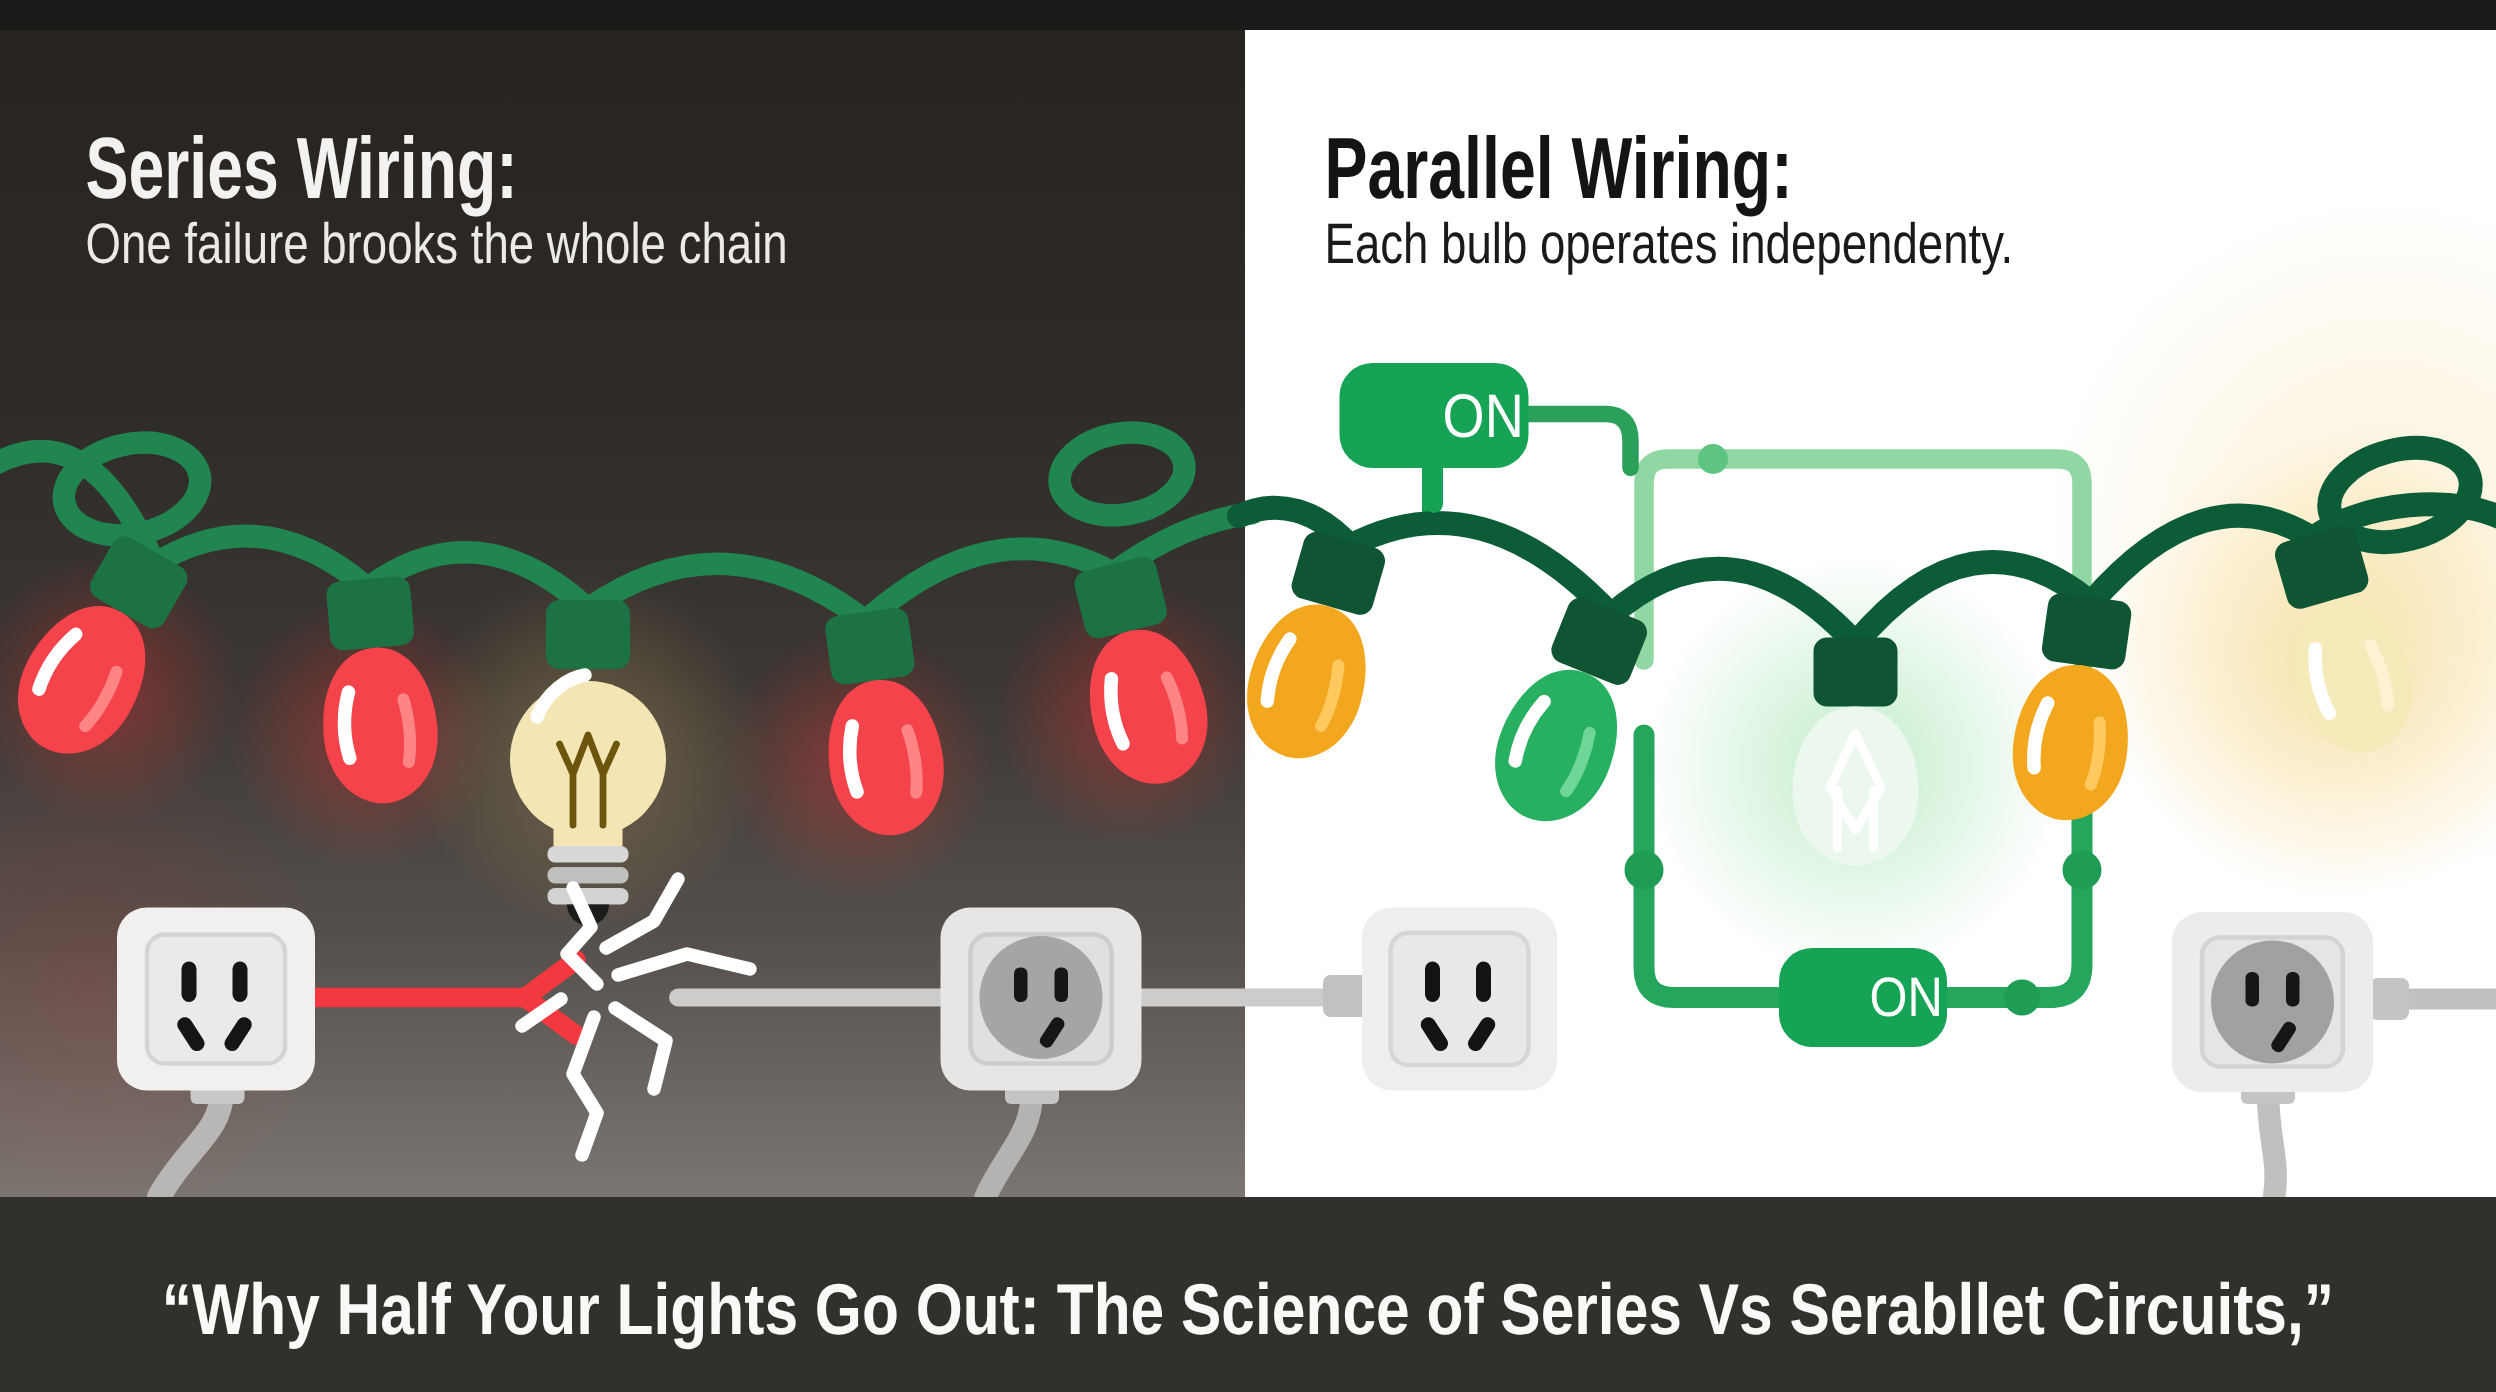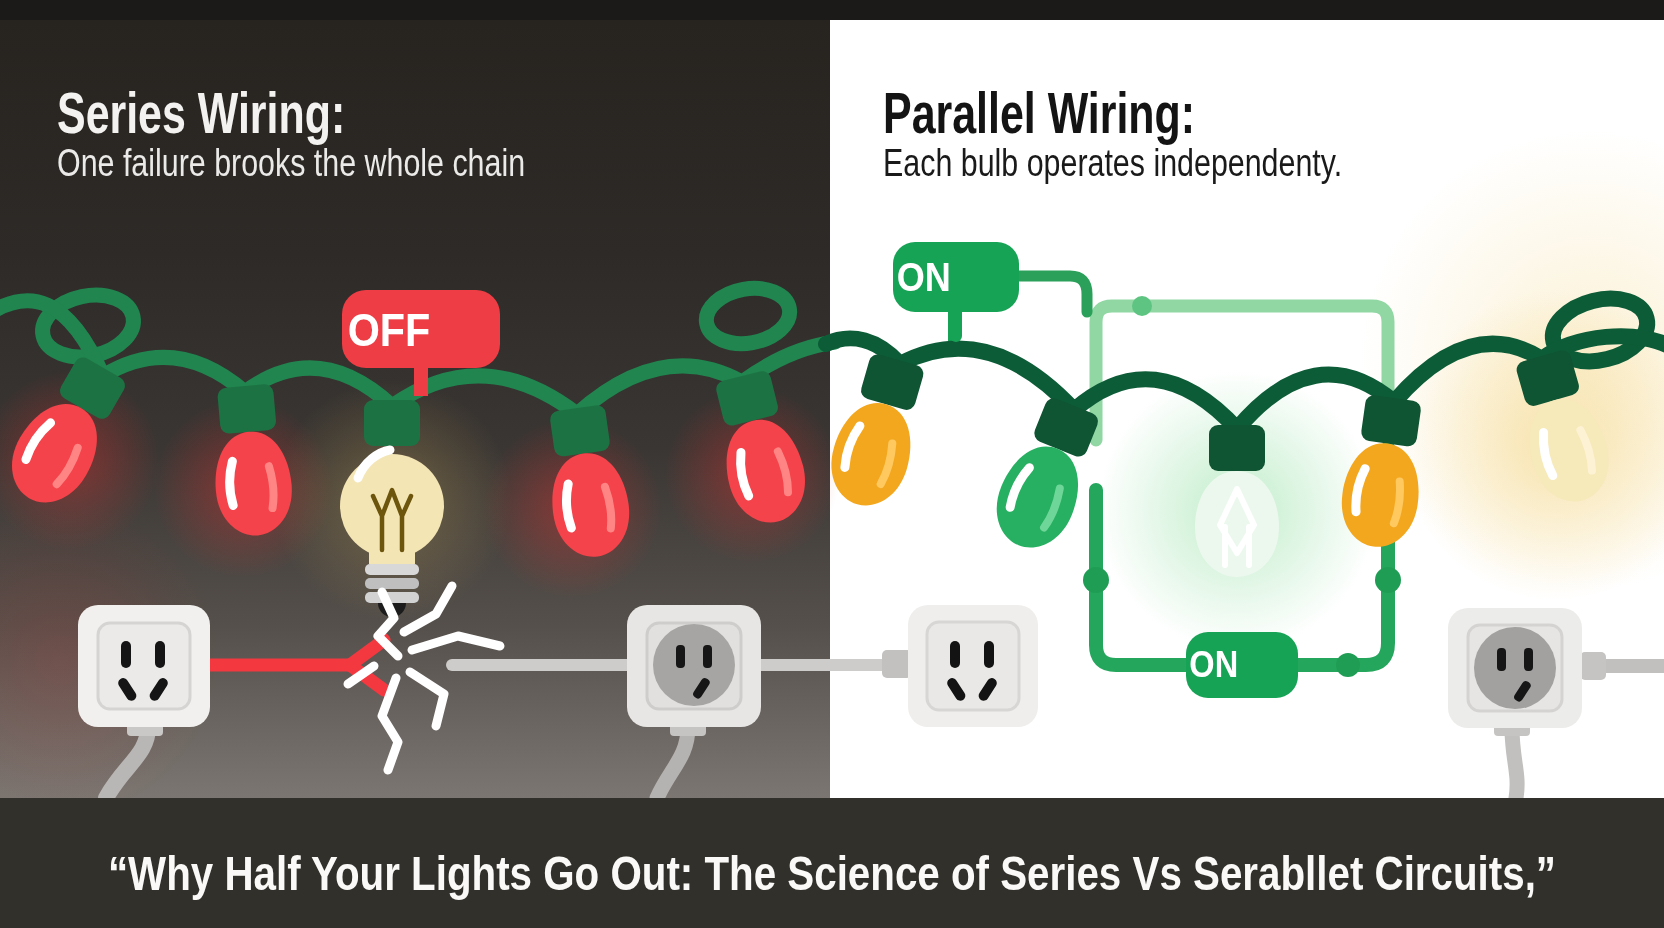--- a/index.html
+++ b/index.html
@@ -10,22 +10,22 @@
   .panel-right{position:absolute;left:830px;top:0;width:834px;height:778px;background:#ffffff;}
   .art{position:absolute;left:0;top:0;}
   .title{position:absolute;font-weight:700;font-size:58px;line-height:1;
          transform:scaleX(.74);transform-origin:left top;white-space:nowrap;}
   .subtitle{position:absolute;font-weight:400;font-size:38px;line-height:1;
          transform:scaleX(.80);transform-origin:left top;white-space:nowrap;}
   .t-series{left:57px;top:64px;color:#f3f2f0;}
   .s-series{left:57px;top:124px;color:#ebeae8;}
   .t-parallel{left:883px;top:64px;color:#141414;}
   .s-parallel{left:883px;top:124px;color:#1a1a1a;}
-  .badge{position:absolute;display:flex;align-items:center;justify-content:flex-start;
-         color:#fff;font-weight:700;}
+  .badge{position:absolute;display:flex;align-items:center;justify-content:flex-end;
+         color:#fff;font-weight:400;}
   .badge .lbl{transform:scaleX(.88);white-space:nowrap;}
   .badge-off{left:342px;top:270px;width:158px;height:78px;border-radius:24px;
          background:#ee3d44;font-size:47px;}
   .badge-off::after{content:"";position:absolute;left:50%;bottom:-28px;width:14px;height:30px;
          margin-left:-7px;background:#ee3d44;}
   .badge-on-top{left:893px;top:222px;width:126px;height:70px;border-radius:22px;
          background:#17a356;font-size:41px;}
   .badge-on-top::after{content:"";position:absolute;left:50%;bottom:-30px;width:12px;height:32px;
          margin-left:-6px;background:#17a356;border-radius:0 0 6px 6px;}
   .badge-on-bottom{left:1186px;top:612px;width:112px;height:66px;border-radius:22px;
@@ -231,23 +231,20 @@
       <rect x="76" y="40" width="9" height="23" rx="4" fill="#161616"></rect>
       <rect x="70" y="72" width="9" height="22" rx="4" fill="#161616" transform="rotate(33 74 83)"></rect>
     </g>
   </svg>
 
   <div class="title t-series">Series Wiring:</div>
   <div class="subtitle s-series">One failure brooks the whole chain</div>
   <div class="title t-parallel">Parallel Wiring:</div>
   <div class="subtitle s-parallel">Each bulb operates independenty.</div>
 
-  <div class="badge badge-off">
-    <span class="lbl">OFF</span>
-  </div>
   <div class="badge badge-on-top">
     <span class="lbl">ON</span>
   </div>
   <div class="badge badge-on-bottom">
     <span class="lbl">ON</span>
   </div>
 
   <div class="caption-band">
     <div class="caption">“Why Half Your Lights Go Out: The Science of Series Vs Serabllet Circuits,”</div>
   </div>

